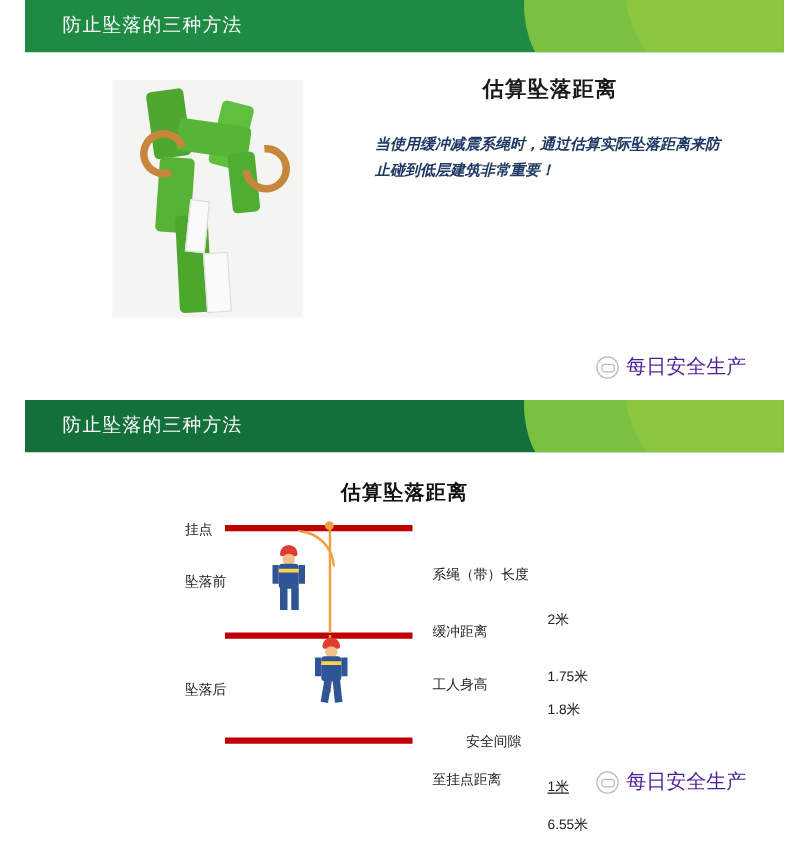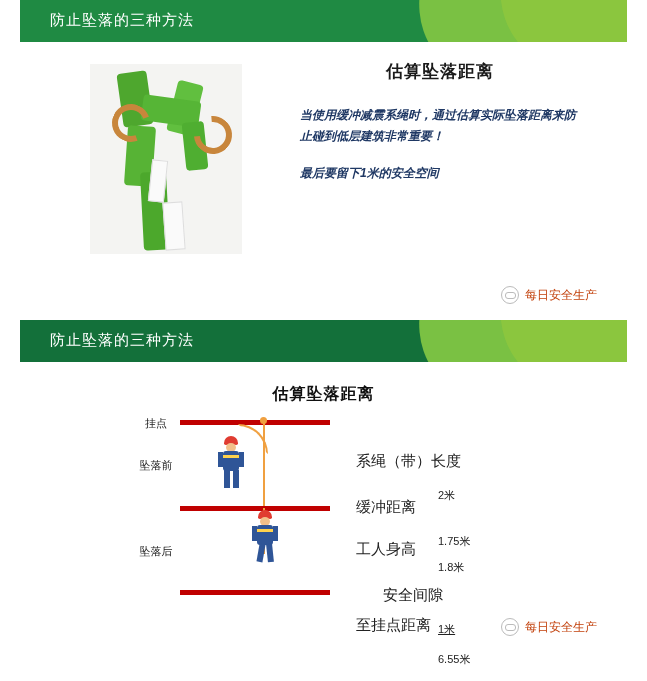--- a/index.html
+++ b/index.html
@@ -135,22 +135,22 @@
     margin-bottom: 16px;
     font-style: italic;
   }
 
   
   .wm {
     position: absolute;
     display: flex;
     align-items: center;
     gap: 6px;
-    color: #c2410c;
-    font-size: 12px;
+    color: #4c1d95;
+    font-size: 16px;
   }
   .wm-logo {
     width: 16px; height: 16px;
     border: 1px solid #bbb;
     border-radius: 50%;
     position: relative;
   }
   .wm-logo:before {
     content: "";
     position: absolute;
@@ -192,30 +192,30 @@
     background: #c00000;
   }
   .drop-line {
     position: absolute;
     left: 243px;
     width: 2px;
     background: #f0a040;
   }
   .left-label {
     position: absolute;
-    left: 118px;
+    left: 128px;
     font-size: 11px;
     color: #222;
-    text-align: center;
+    text-align: left;
     width: 36px;
   }
   .row-label {
     position: absolute;
-    left: 336px;
-    font-size: 15px;
+    left: 326px;
+    font-size: 11px;
     color: #222;
   }
   .row-value {
     position: absolute;
     left: 418px;
     font-size: 11px;
     color: #222;
     margin-top: 36px;
   }
 
@@ -299,21 +299,20 @@
           <div class="hook h1"></div>
           <div class="hook h2"></div>
           <div class="label-tag t1"></div>
           <div class="label-tag t2"></div>
         </div>
       </div>
 
       <div class="s1-text">
         <div class="s1-title">估算坠落距离</div>
         <div class="s1-para">当使用缓冲减震系绳时，通过估算实际坠落距离来防止碰到低层建筑非常重要！</div>
-        <div class="s1-para">最后要留下1米的安全空间</div>
       </div>
 
       <div class="wm wm-1">
         <span class="wm-logo"></span>
         <span>每日安全生产</span>
       </div>
 
     </div>
   </div>
 

